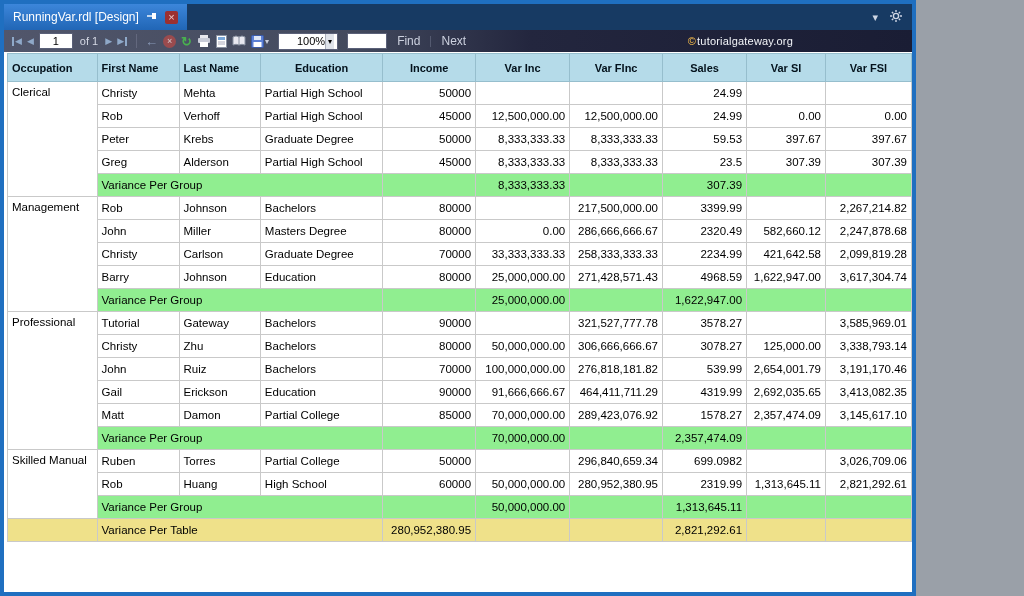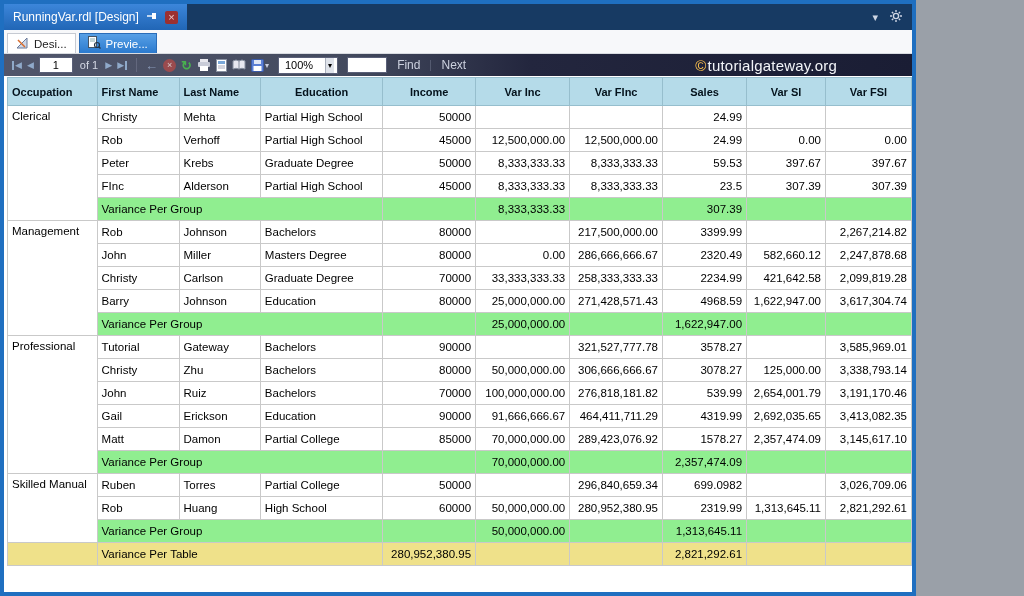--- a/index.html
+++ b/index.html
@@ -38,26 +38,26 @@
   }
   .tbtn{ display:inline-flex; align-items:center; justify-content:center; cursor:pointer; }
   .nav{ color:#8fa9c9; font-size:9px; }
   .vbar{ display:inline-block; width:2px; height:9px; background:currentColor; margin:0 1px; }
   .page-input{ width:34px; height:16px; border:1px solid #5a6078; font-size:11px; text-align:center; background:#fff; color:#000; }
   .of-label{ font-size:11px; color:#d4d8e4; margin:0 2px; white-space:nowrap; }
   .sep{ width:1px; height:14px; background:#63687e; margin:0 3px; }
   .back-icon{ color:#8a9ab8; font-size:13px; }
   .stop{ width:13px; height:13px; border-radius:50%; background:#a84b4b; color:#eedddd; font-size:9px; line-height:13px; text-align:center; opacity:.85;}
   .refresh{ color:#49b04f; font-weight:bold; font-size:13px; }
-  .zoom-combo{ display:flex; align-items:center; background:#fff; color:#000; border:1px solid #5a6078; height:17px; font-size:11px; padding:0 3px 0 6px; gap:12px; margin-left:4px;}
+  .zoom-combo{ display:flex; align-items:center; background:#fff; color:#000; border:1px solid #5a6078; height:17px; font-size:11px; padding:0 3px 0 18px; gap:0; margin-left:4px;}
   .zoom-combo .caret{ background:#dfe3ea; border-left:1px solid #aab0bc; padding:0 2px; font-size:8px; height:100%; display:flex; align-items:center;}
   .find-input{ width:40px; height:16px; border:1px solid #5a6078; background:#fff; margin-left:4px;}
   .find-label,.next-label{ font-size:12px; color:#ccd1df; padding:0 5px; cursor:pointer; white-space:nowrap;}
   .findnext-div{ width:1px; height:11px; background:#545a70; }
-  .brand{ margin-left:auto; margin-right:68px; font-size:15px; color:#f2f4f8; white-space:nowrap; letter-spacing:.2px;}
+  .brand{ margin-left:auto; margin-right:112px; font-size:11px; color:#f2f4f8; white-space:nowrap; letter-spacing:.2px;}
   .brand .sym{ color:var(--brand-symbol-color,#ffc34d); margin-right:1px; }
   .caret-sm{ font-size:8px; margin-left:1px; }
 
   
   .report{ flex:1; background:#fff; padding:1px 0 0 3px; overflow:hidden; }
   #report-table{ border-collapse:collapse; table-layout:fixed; font-size:11.5px; color:#000; }
   #report-table th{
     height:28px; background:var(--header-bg,#b5dbe9); border:1px solid #96becd;
     font-size:11px; font-weight:bold; padding:0 4px; color:#04121c; white-space:nowrap; overflow:hidden;
   }
@@ -99,43 +99,20 @@
               <line x1="1.9" y1="1.9" x2="3.2" y2="3.2"></line>
               <line x1="8.8" y1="8.8" x2="10.1" y2="10.1"></line>
               <line x1="1.9" y1="10.1" x2="3.2" y2="8.8"></line>
               <line x1="8.8" y1="3.2" x2="10.1" y2="1.9"></line>
             </g>
           </svg>
       </span>
     </div>
   </div>
 
-  <div class="viewtabs">
-    <div class="viewtab">
-      <span>
-        <svg width="13" height="12" viewBox="0 0 13 12">
-            <path d="M1 11 L11 1 L11 11 Z" fill="#cfd8e8" stroke="#6a7a9a"></path>
-            <line x1="2" y1="3" x2="9" y2="10" stroke="#d86a2a" stroke-width="1.5"></line>
-          </svg>
-      </span>
-      <span>Desi...</span>
-    </div>
-    <div class="viewtab active">
-      <span>
-        <svg width="13" height="13" viewBox="0 0 13 13">
-            <rect x="0.5" y="0.5" width="8" height="11" fill="#fff" stroke="#456"></rect>
-            <line x1="2" y1="3" x2="7" y2="3" stroke="#8aa"></line>
-            <line x1="2" y1="5" x2="7" y2="5" stroke="#8aa"></line>
-            <circle cx="9" cy="9" r="2.5" fill="none" stroke="#234" stroke-width="1.2"></circle>
-            <line x1="10.7" y1="10.7" x2="12.5" y2="12.5" stroke="#234" stroke-width="1.4"></line>
-          </svg>
-      </span>
-      <span>Previe...</span>
-    </div>
-  </div>
 
   <div class="toolbar">
     <span class="tbtn nav">
         <span class="vbar"></span>
         <span>◀</span>
       </span>
     <span class="tbtn nav">
         <span>◀</span>
       </span>
     <input class="page-input" value="1" style="">
@@ -248,21 +225,21 @@
             <td class="al">Krebs</td>
             <td class="al">Graduate Degree</td>
             <td class="ar">50000</td>
             <td class="ar">8,333,333.33</td>
             <td class="ar">8,333,333.33</td>
             <td class="ar">59.53</td>
             <td class="ar">397.67</td>
             <td class="ar">397.67</td>
           </tr>
           <tr>
-            <td class="al">FInc</td>
+            <td class="al">Greg</td>
             <td class="al">Alderson</td>
             <td class="al">Partial High School</td>
             <td class="ar">45000</td>
             <td class="ar">8,333,333.33</td>
             <td class="ar">8,333,333.33</td>
             <td class="ar">23.5</td>
             <td class="ar">307.39</td>
             <td class="ar">307.39</td>
           </tr>
           <tr class="group-summary">

